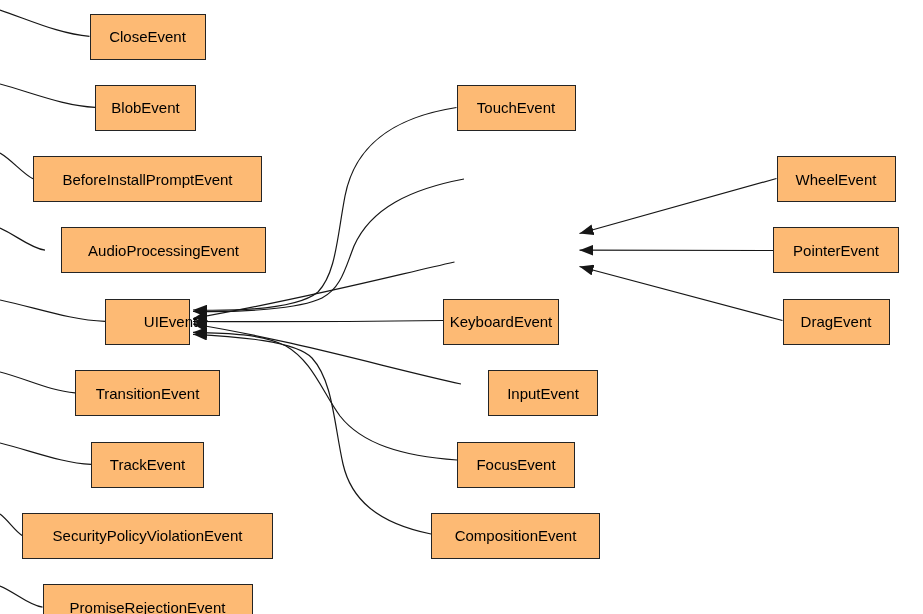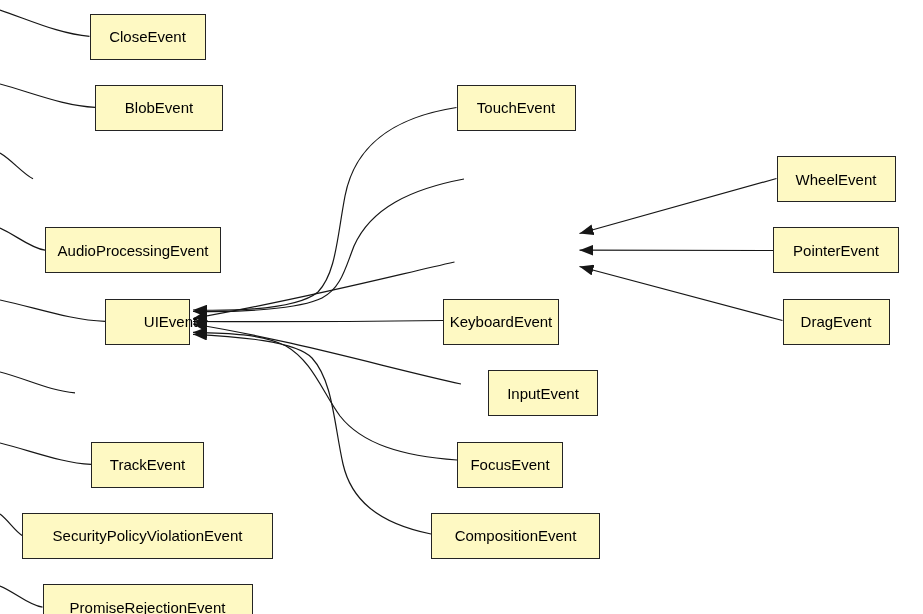--- a/index.html
+++ b/index.html
@@ -9,21 +9,21 @@
     overflow:hidden;
     background:#ffffff;
     font-family:"Liberation Sans", sans-serif;
   }
   .edges{position:absolute;left:0;top:0;width:923px;height:614px;}
   .node{
     position:absolute;
     height:46px;
     box-sizing:border-box;
     border:1.5px solid #242424;
-    background:#fef9c3;
+    background:#fdba74;
     display:flex;
     align-items:center;
     justify-content:center;
     font-size:15px;
     color:#000000;
     white-space:nowrap;
   }
 </style>
 </head>
 <body>
@@ -54,30 +54,32 @@
     <path marker-end="url(#arrow)" d="M461,384 C388,368 292,340 193,324"></path>
     <path marker-end="url(#arrow)" d="M457,460 C402,456 362,444 340,416 C322,391 312,361 286,346 C262,334 228,333 193,332.3"></path>
     <path marker-end="url(#arrow)" d="M431,534 C377,523 351,499 343,464 C334,424 333,381 312,358 C296,341 238,336.5 193,334.3"></path>
 
     <path marker-end="url(#arrow)" d="M776.5,178.5 L579.5,233.5"></path>
     <path marker-end="url(#arrow)" d="M773,250.5 L579.5,250.2"></path>
     <path marker-end="url(#arrow)" d="M782.5,320.5 L579.5,266.5"></path>
   </svg>
 
   <div class="node" style="left:89.5px;top:13.5px;width:116px;">CloseEvent</div>
-  <div class="node" style="left:95px;top:84.5px;width:128px;">BlobEvent</div>
-  <div class="node" style="left:45px;top:227px;width:176px;">AudioProcessingEvent</div>
+  <div class="node" style="left:95px;top:84.5px;width:101px;">BlobEvent</div>
+  <div class="node" style="left:33px;top:156px;width:229px;">BeforeInstallPromptEvent</div>
+  <div class="node" style="left:61px;top:227px;width:205px;">AudioProcessingEvent</div>
   <div class="node" style="left:105px;top:298.5px;width:85px;padding-left:46px;">UIEvent</div>
+  <div class="node" style="left:75px;top:370px;width:145px;">TransitionEvent</div>
   <div class="node" style="left:91px;top:441.5px;width:113px;">TrackEvent</div>
   <div class="node" style="left:22px;top:512.5px;width:251px;">SecurityPolicyViolationEvent</div>
   <div class="node" style="left:42.5px;top:584px;width:210px;">PromiseRejectionEvent</div>
 
   <div class="node" style="left:456.5px;top:84.5px;width:119px;">TouchEvent</div>
   <div class="node" style="left:443px;top:298.5px;width:116px;">KeyboardEvent</div>
   <div class="node" style="left:461px;top:370px;width:110px;margin-left:27px;">InputEvent</div>
-  <div class="node" style="left:457px;top:441.5px;width:106px;">FocusEvent</div>
+  <div class="node" style="left:457px;top:441.5px;width:118px;">FocusEvent</div>
   <div class="node" style="left:431px;top:512.5px;width:169px;">CompositionEvent</div>
 
   <div class="node" style="left:776.5px;top:156px;width:119px;">WheelEvent</div>
   <div class="node" style="left:773px;top:227px;width:126px;">PointerEvent</div>
   <div class="node" style="left:782.5px;top:298.5px;width:107px;">DragEvent</div>
 
 </div>
 
 </body></html>

